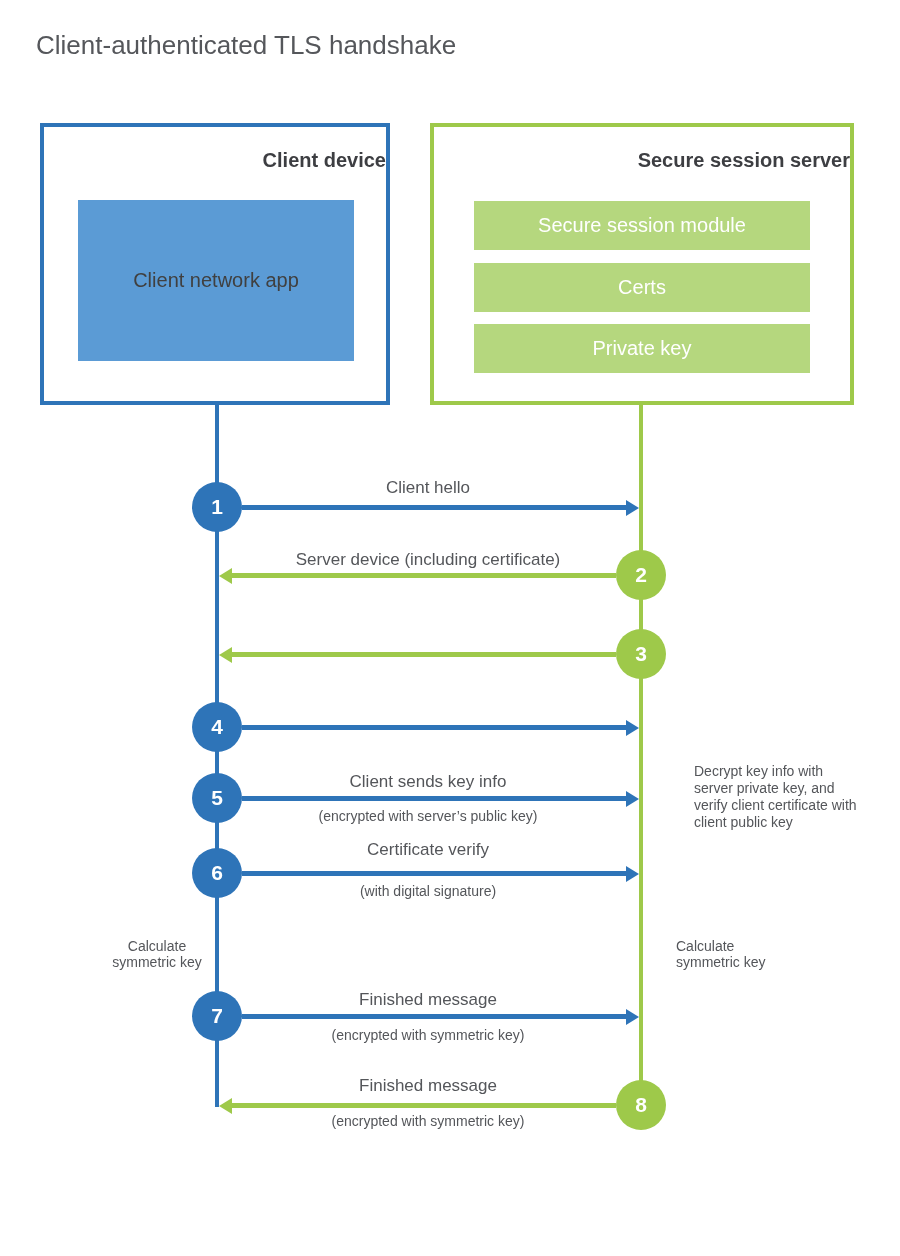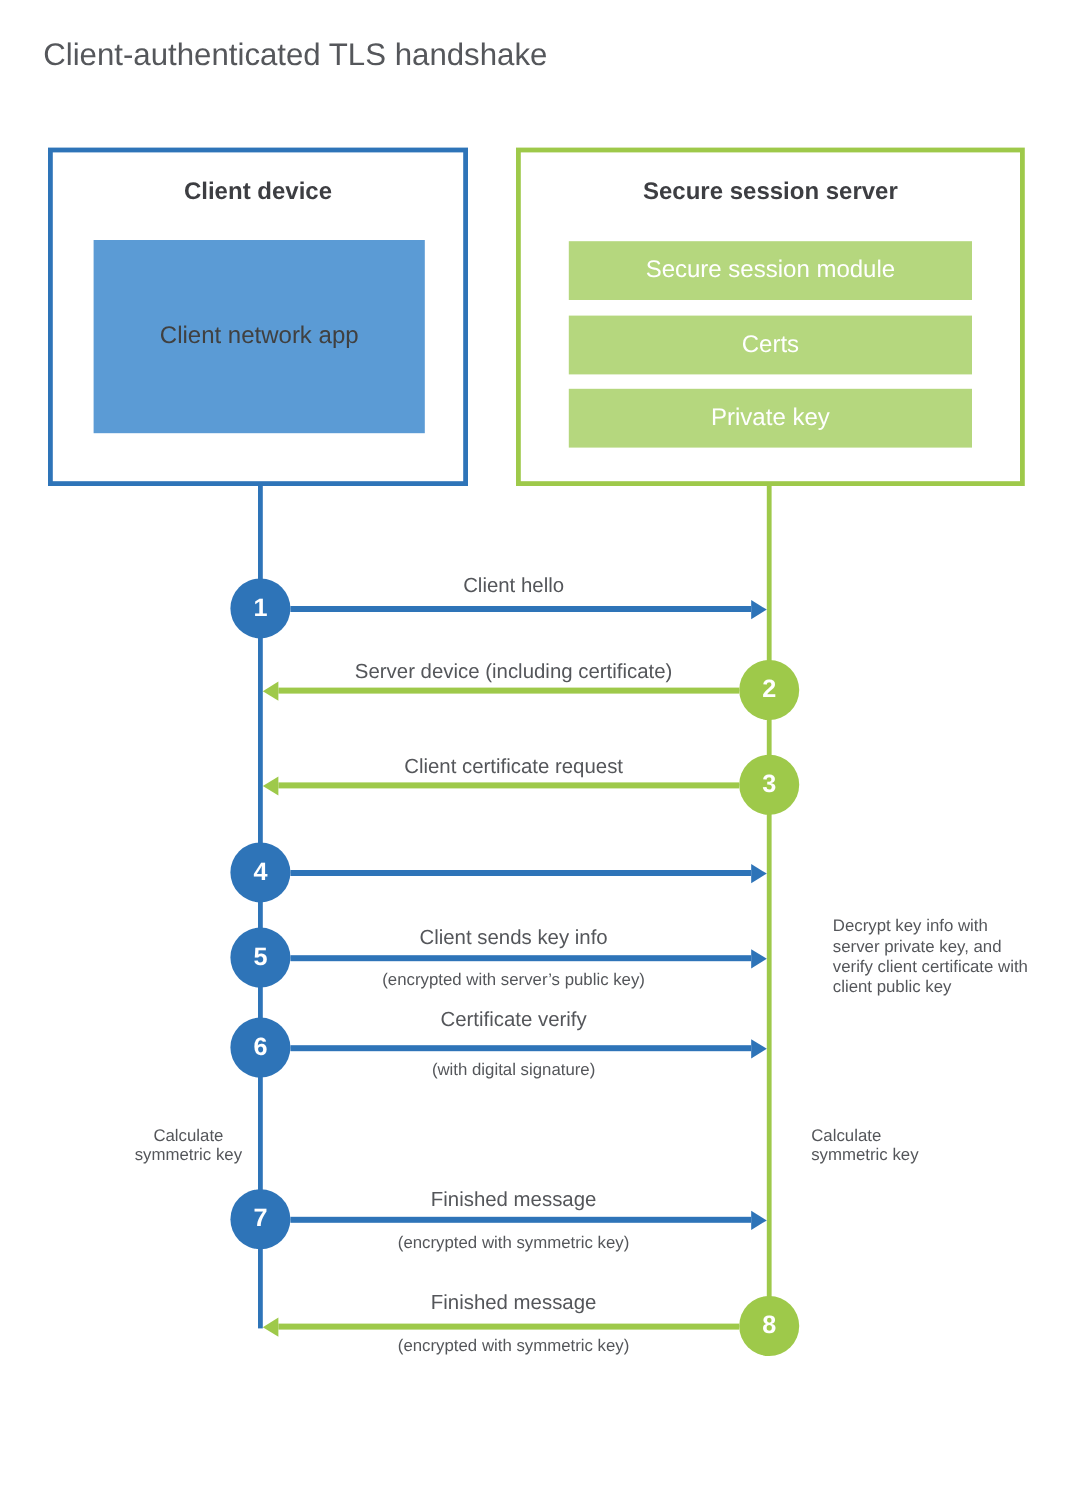--- a/index.html
+++ b/index.html
@@ -7,21 +7,21 @@
     --green:#9ec94a; --green-fill:#b5d77e;
     --text:#54565a; --heading:#3d3e42; --title:#55575b;
   }
   *{margin:0;padding:0;box-sizing:border-box;}
   body{background:#fff;font-family:"Liberation Sans",sans-serif;}
   .page{position:relative;width:900px;height:1256px;background:#fff;overflow:hidden;}
   .title{position:absolute;left:36px;top:30px;font-size:26px;font-weight:400;color:var(--title);}
   .box{position:absolute;top:123px;height:282px;border:4px solid;background:#fff;}
   .client-box{left:40px;width:350px;border-color:var(--blue);}
   .server-box{left:430px;width:424px;border-color:var(--green);}
-  .box-title{margin-top:22px;text-align:center;font-size:20px;font-weight:700;color:var(--heading);}
+  .box-title{margin-top:22px;text-align:right;font-size:20px;font-weight:700;color:var(--heading);}
   .client-app{position:absolute;left:78px;top:200px;width:276px;height:161px;background:var(--blue-fill);
     color:#404040;font-size:20px;display:flex;align-items:center;justify-content:center;text-align:center;}
   .client-app span{max-width:175px;line-height:1.45;}
   .bar{position:absolute;left:474px;width:336px;height:49px;background:var(--green-fill);
     color:#fff;font-size:20px;display:flex;align-items:center;justify-content:center;}
   .bar1{top:201px}.bar2{top:263px}.bar3{top:324px}
   .vline{position:absolute;width:4px;top:405px;height:702px;}
   .blue-line{left:215px;background:var(--blue);}
   .green-line{left:639px;background:var(--green);}
   .arrow{position:absolute;height:5px;}
@@ -68,21 +68,20 @@
 
   <div class="arrow a-blue" style="top:505px"></div>
   <div class="msg-label" style="top:478px">Client hello</div>
   <div class="circle c-blue" style="left:192px;top:482px">1</div>
 
   <div class="arrow a-green" style="top:573px"></div>
   <div class="msg-label" style="top:550px">Server device (including certificate)</div>
   <div class="circle c-green" style="left:616px;top:550px">2</div>
 
   <div class="arrow a-green" style="top:652px"></div>
-  <div class="msg-label" style="top:629px">Client certificate request</div>
   <div class="circle c-green" style="left:616px;top:629px">3</div>
 
   <div class="arrow a-blue" style="top:725px"></div>
   <div class="circle c-blue" style="left:192px;top:702px">4</div>
 
   <div class="arrow a-blue" style="top:796px"></div>
   <div class="msg-label" style="top:772px">Client sends key info</div>
   <div class="msg-sub" style="top:808px">(encrypted with server’s public key)</div>
   <div class="circle c-blue" style="left:192px;top:773px">5</div>
 

